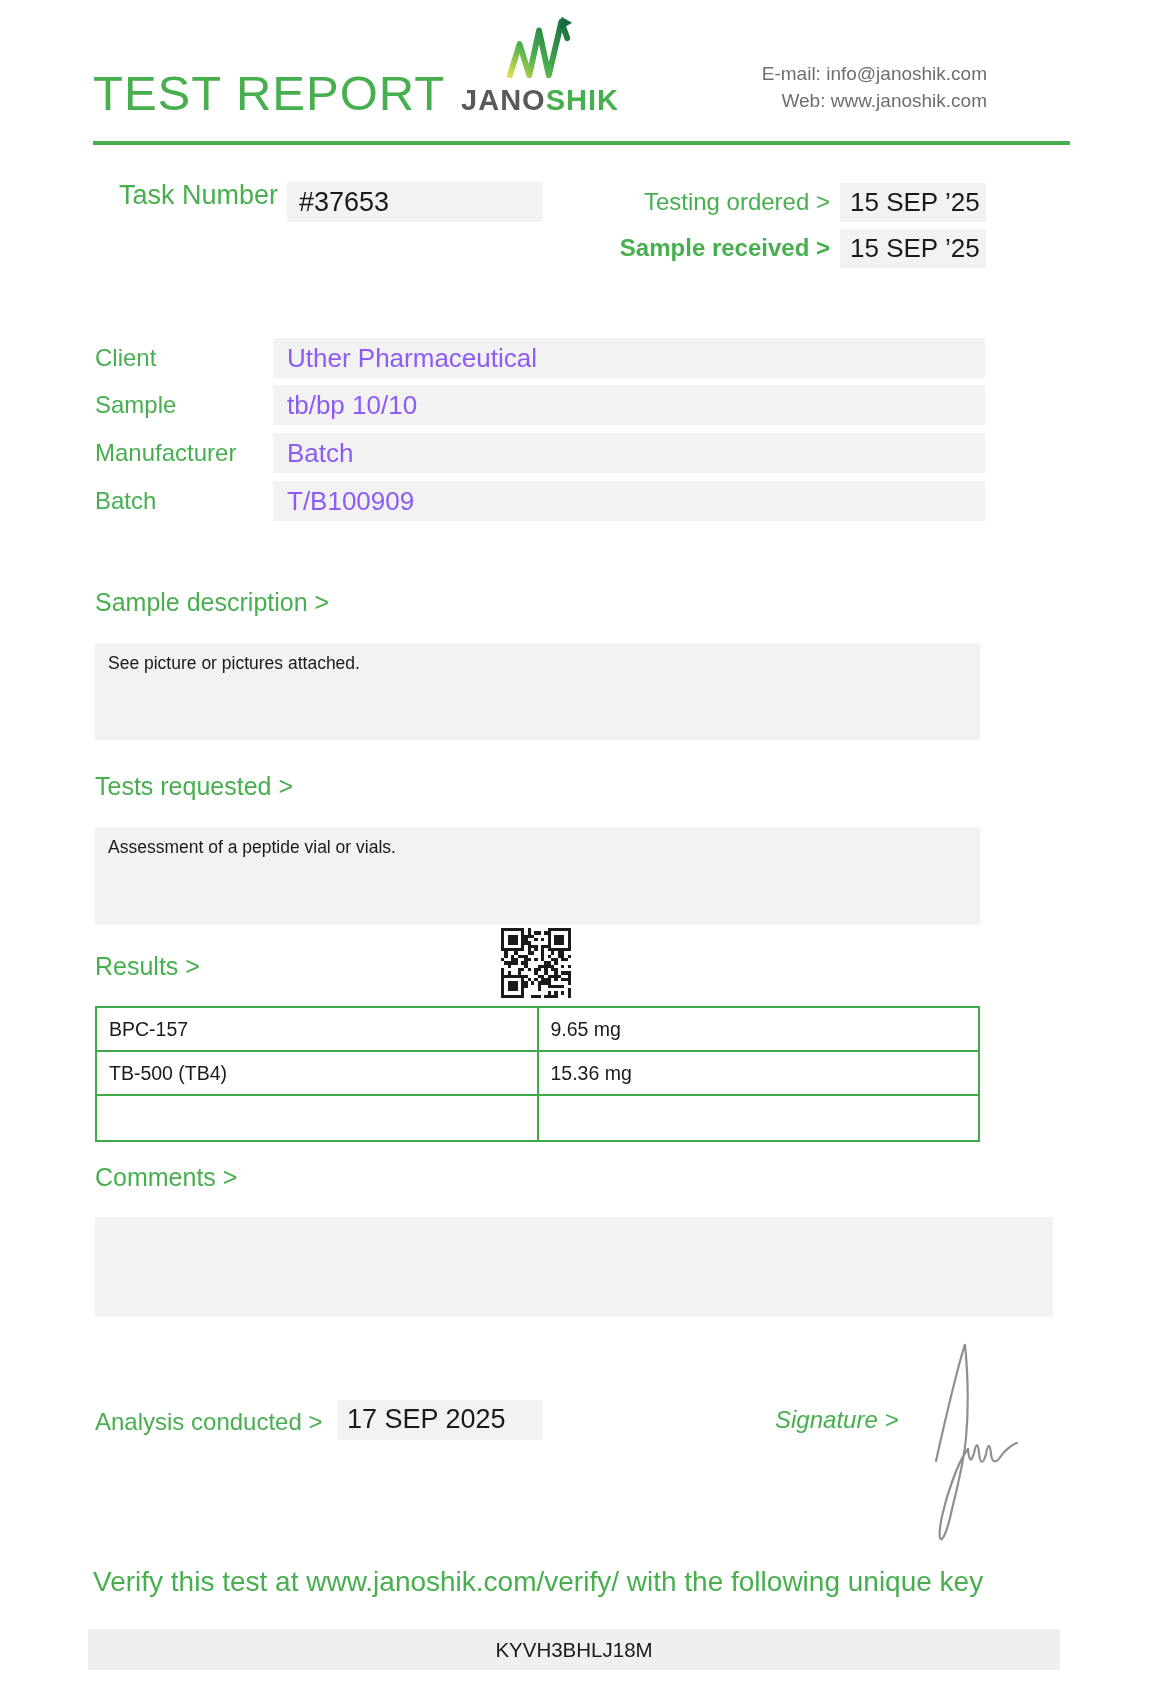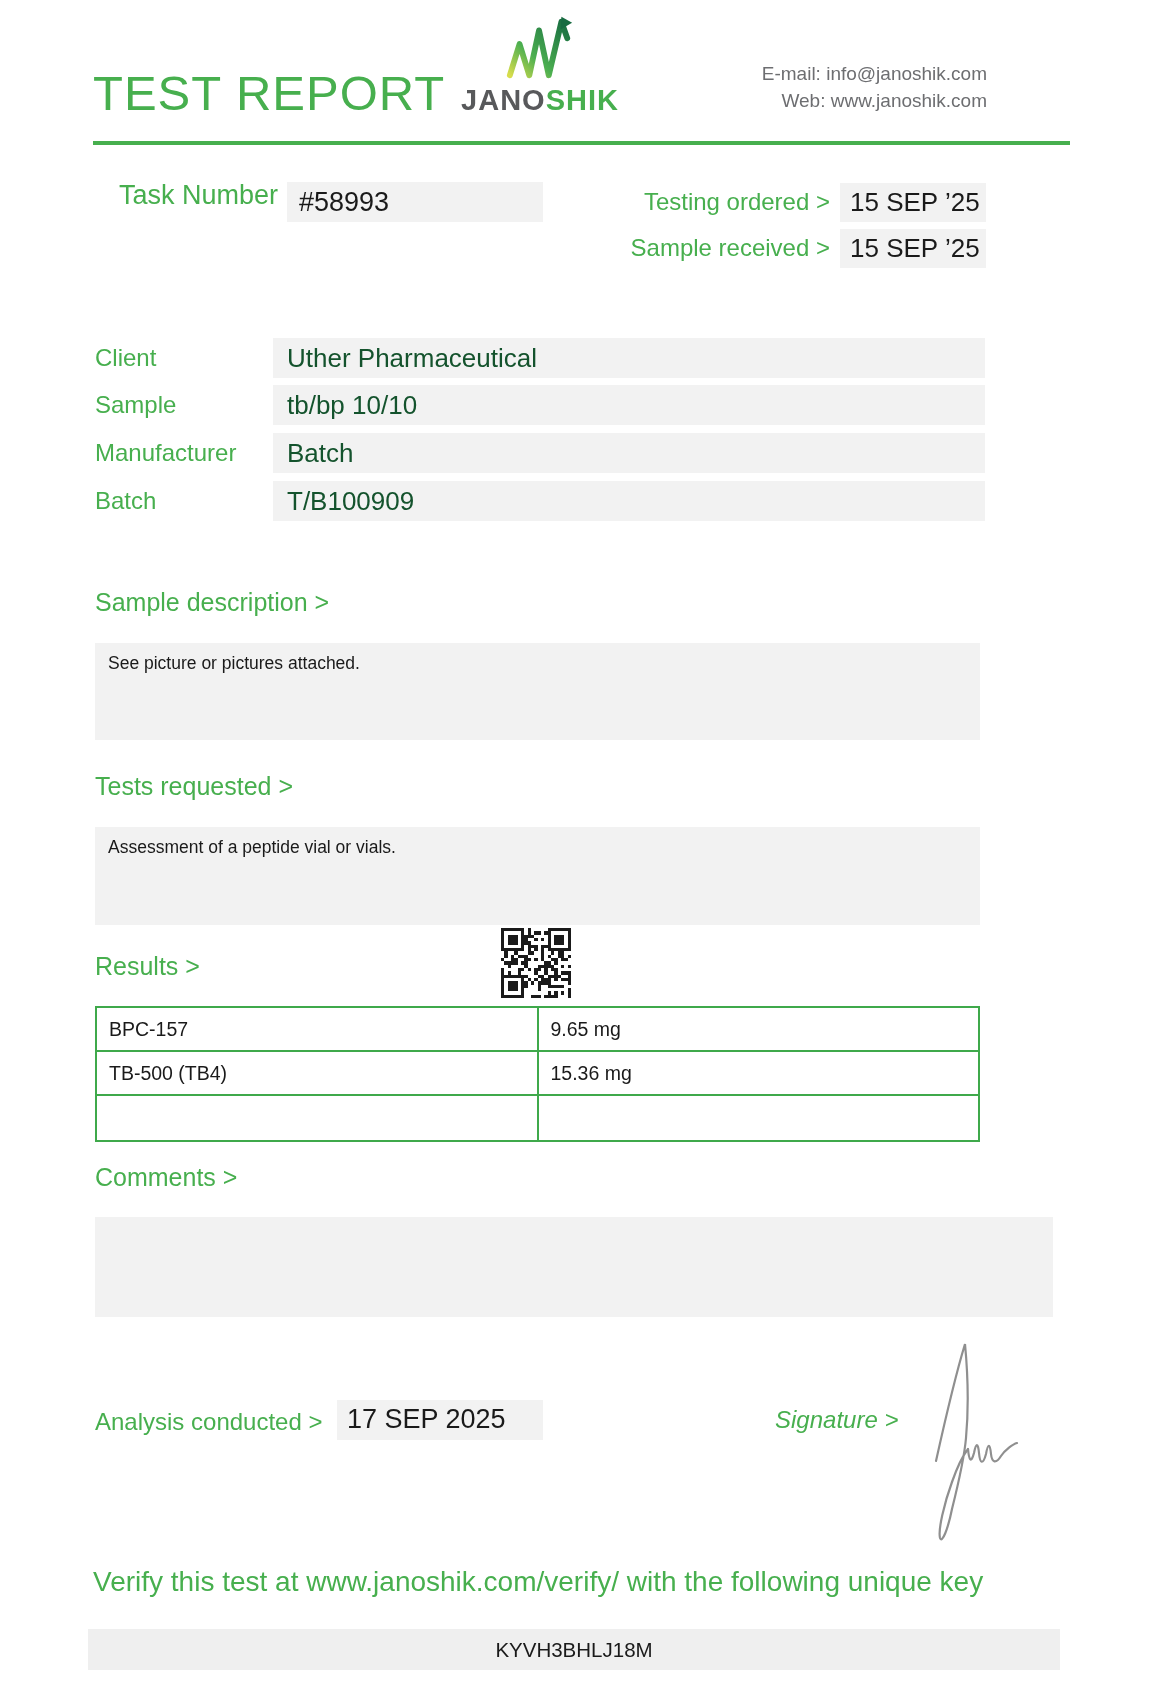--- a/index.html
+++ b/index.html
@@ -15,28 +15,28 @@
   .logo-text{left:455px;top:84px;width:170px;text-align:center;font-size:29px;font-weight:700;letter-spacing:1px;}
   .logo-dark{color:#58595b;}
   .logo-green{color:#47af4e;}
   .contact{right:178px;top:60px;text-align:right;font-size:19px;line-height:27px;color:#6d6e71;}
   .rule{left:93px;top:141px;width:977px;height:4px;background:#47af4e;}
   
   .task-label{left:95px;top:180px;font-size:27px;color:#47af4e;margin-left:24px;}
   .task-box{left:287px;top:182px;width:256px;height:40px;}
   .task-box span{display:block;padding:5px 0 0 12px;font-size:27px;color:#1a1a1a;}
   .date-label-1{left:590px;top:188px;width:240px;text-align:right;font-size:24px;color:#47af4e;}
-  .date-label-2{left:590px;top:234px;width:240px;text-align:right;font-size:24px;color:#47af4e;}
+  .date-label-2{left:590px;top:234px;width:240px;text-align:right;font-size:24px;color:#47af4e;font-weight:bold;}
   .date-box-1{left:840px;top:183px;width:146px;height:39px;}
   .date-box-2{left:840px;top:229px;width:146px;height:39px;}
   .date-box-1 span,.date-box-2 span{display:block;padding:4px 0 0 10px;font-size:26px;color:#1a1a1a;}
   
   .info-label{left:95px;font-size:24px;color:#47af4e;}
   .info-box{left:273px;width:712px;height:40px;}
-  .info-box span{display:block;padding:5px 0 0 14px;font-size:26px;color:#14532d;}
+  .info-box span{display:block;padding:5px 0 0 14px;font-size:26px;color:#8b5cf6;}
   .r0l{top:344px;} .r0b{top:338px;}
   .r1l{top:391px;} .r1b{top:385px;}
   .r2l{top:439px;} .r2b{top:433px;}
   .r3l{top:487px;} .r3b{top:481px;}
   
   .sec-heading{left:95px;font-size:25px;color:#47af4e;}
   .desc-h{top:588px;} .tests-h{top:772px;} .results-h{top:952px;} .comments-h{top:1163px;}
   .desc-box{left:95px;top:643px;width:885px;height:97px;}
   .tests-box{left:95px;top:827px;width:885px;height:98px;}
   .comments-box{left:95px;top:1217px;width:958px;height:100px;}
@@ -80,21 +80,21 @@
 
   <div class="abs contact">
     <div><span>E-mail:</span> <span>info@janoshik.com</span></div>
     <div><span>Web:</span> <span>www.janoshik.com</span></div>
   </div>
 
   <div class="abs rule"></div>
 
   <div class="abs task-label">Task Number</div>
   <div class="abs task-box graybox">
-    <span>#58993</span>
+    <span>#37653</span>
   </div>
 
   <div class="abs date-label-1">Testing ordered &gt;</div>
   <div class="abs date-box-1 graybox">
     <span>15 SEP ’25</span>
   </div>
   <div class="abs date-label-2">Sample received &gt;</div>
   <div class="abs date-box-2 graybox">
     <span>15 SEP ’25</span>
   </div>

